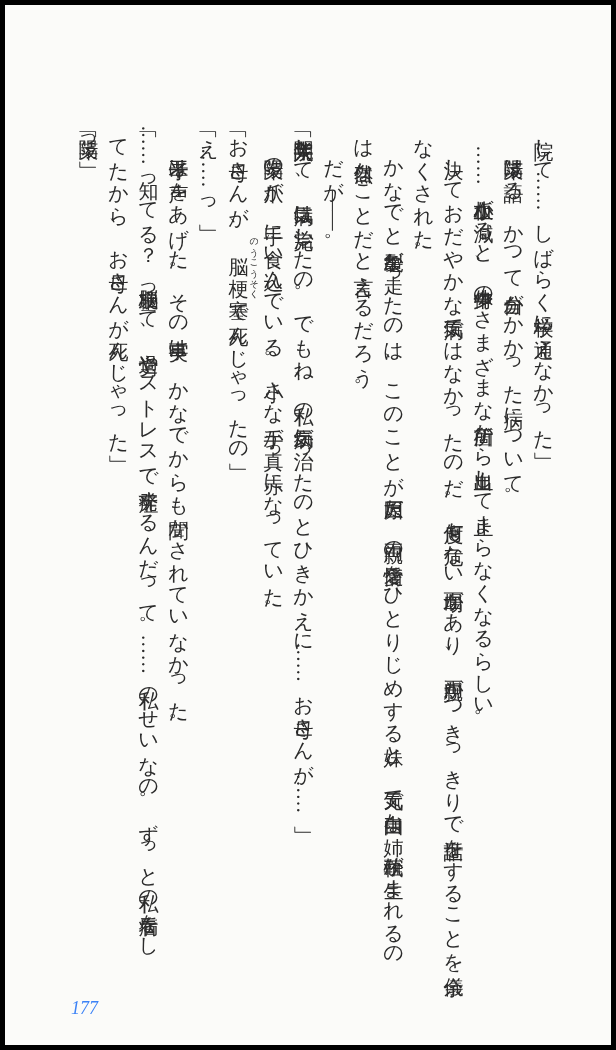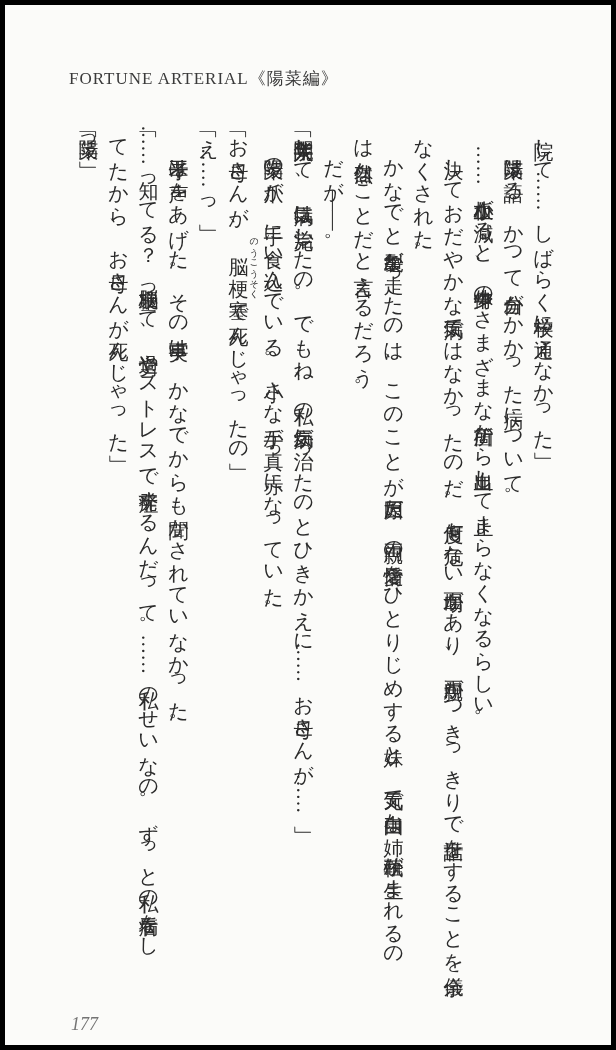--- a/index.html
+++ b/index.html
@@ -49,32 +49,31 @@
     text-indent: 20px;
   }
   .text-block ruby rt {
     font-size: 9px;
     letter-spacing: 0;
     color: #2b2b2b;
   }
   .page-number {
     position: absolute;
     left: 66px;
-    bottom: 10px;
+    bottom: 26px;
     font-size: 18px;
     font-style: italic;
-    color: #737373;
+    color: #3b82f6;
   }
 </style>
 </head>
 <body>
 
 <div class="scan-page">
 
-  <div class="running-header">FORTUNE ARTERIAL《陽菜編》</div>
 
   <div class="text-block">
       <p class="para">院して……しばらく学校に通えなかった」</p>
       <p class="para indent">陽菜は語る。かつて自分がかかった病について。</p>
       <p class="para indent">……血小板が減ると、身体中のさまざまな箇所から出血して止まらなくなるらしい。</p>
       <p class="para indent">決しておだやかな病気ではなかったのだ。何度も危ない場面があり、両親がつきっきりで世話をすることを余儀なくされた。</p>
       <p class="para indent">かなでと亀裂が走ったのは、このことが原因だ。両親の愛情をひとりじめする妹と、元気で自由な姉。確執が生まれるのは自然なことだと言えるだろう。</p>
       <p class="para indent">だが――。</p>
       <p class="para">「半年間入院して、病気は完治したの。でもね、私の病気が治ったのとひきかえに……お母さんが……」</p>
       <p class="para indent">陽菜の爪が、手に食い込んでいる。小さな手が真っ赤になっていた。</p>

